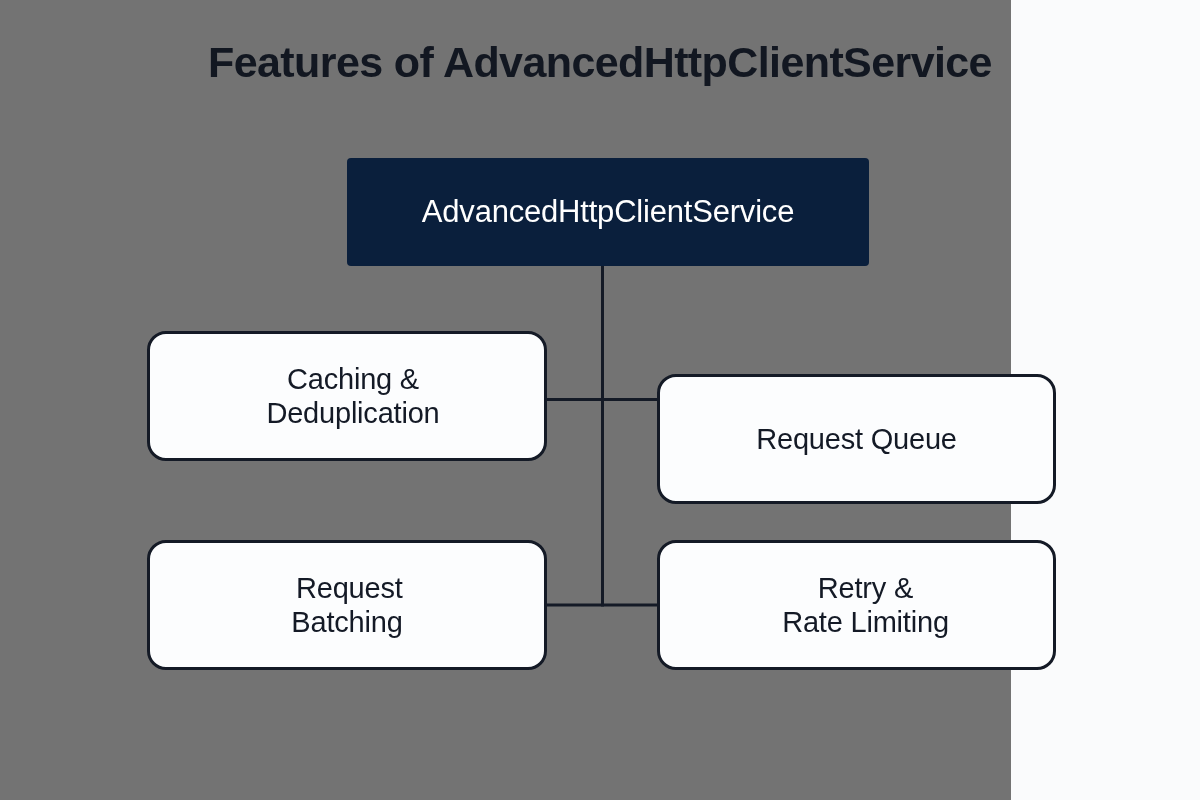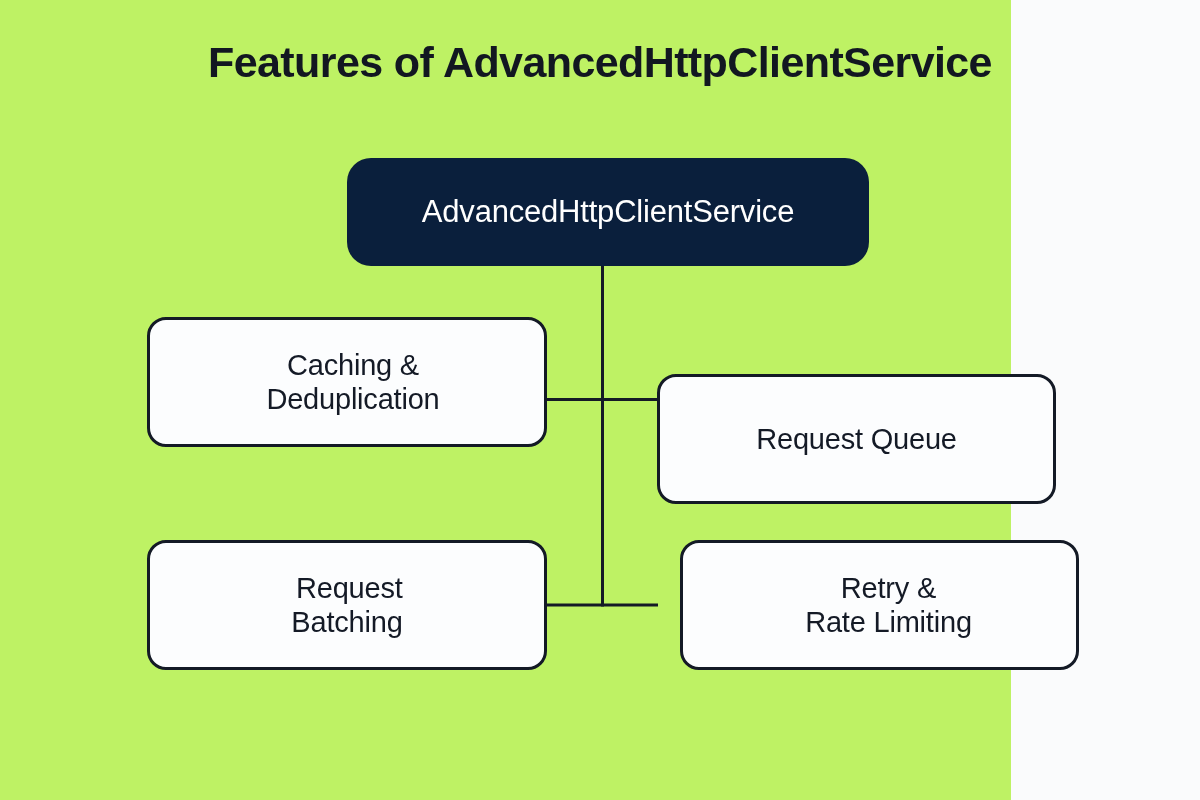--- a/index.html
+++ b/index.html
@@ -11,21 +11,21 @@
     height: 800px;
     background: #fafbfc;
     font-family: "Liberation Sans", sans-serif;
     overflow: hidden;
   }
 
   #canvas {
     position: relative;
     width: 1011px;
     height: 800px;
-    background: #bef264;
+    background: #737373;
   }
 
   
   #diagram-title {
     position: absolute;
     left: 0;
     top: 38px;
     width: 1200px;
     text-align: center;
     font-size: 43px;
@@ -55,21 +55,21 @@
     text-align: center;
     line-height: 1.18;
   }
 
   #root-node {
     left: 347px;
     top: 158px;
     width: 522px;
     height: 108px;
     background: #0a1f3c;
-    border-radius: 24px;
+    border-radius: 4px;
     color: #ffffff;
     font-size: 31px;
     font-weight: 400;
     letter-spacing: -0.2px;
     z-index: 3;
   }
 
   .feature-node {
     background: #fcfdfe;
     border: 3px solid #141a26;
@@ -78,24 +78,24 @@
     font-size: 29px;
     font-weight: 400;
     letter-spacing: -0.2px;
     z-index: 3;
   }
 
   .feature-node .node-label {
     padding: 0 14px;
   }
 
-  #node-caching       { left: 147px;  top: 317px; width: 400px; height: 130px; padding-left: 12px; }
+  #node-caching       { left: 147px;  top: 331px; width: 400px; height: 130px; padding-left: 12px; }
   #node-request-queue { left: 657px;  top: 335px; width: 399px; height: 130px; margin-top: 39px; }
   #node-batching      { left: 147px;  top: 540px; width: 400px; height: 130px; text-align: right; }
-  #node-retry         { left: 680px;  top: 540px; width: 399px; height: 130px; padding-left: 18px; }
+  #node-retry         { left: 657px;  top: 540px; width: 399px; height: 130px; padding-left: 18px; }
 
   .node-label { display: block; white-space: pre-line; }
 </style>
 </head>
 <body>
 
 <div id="canvas">
 
   <div id="diagram-title">Features of AdvancedHttpClientService</div>
 

